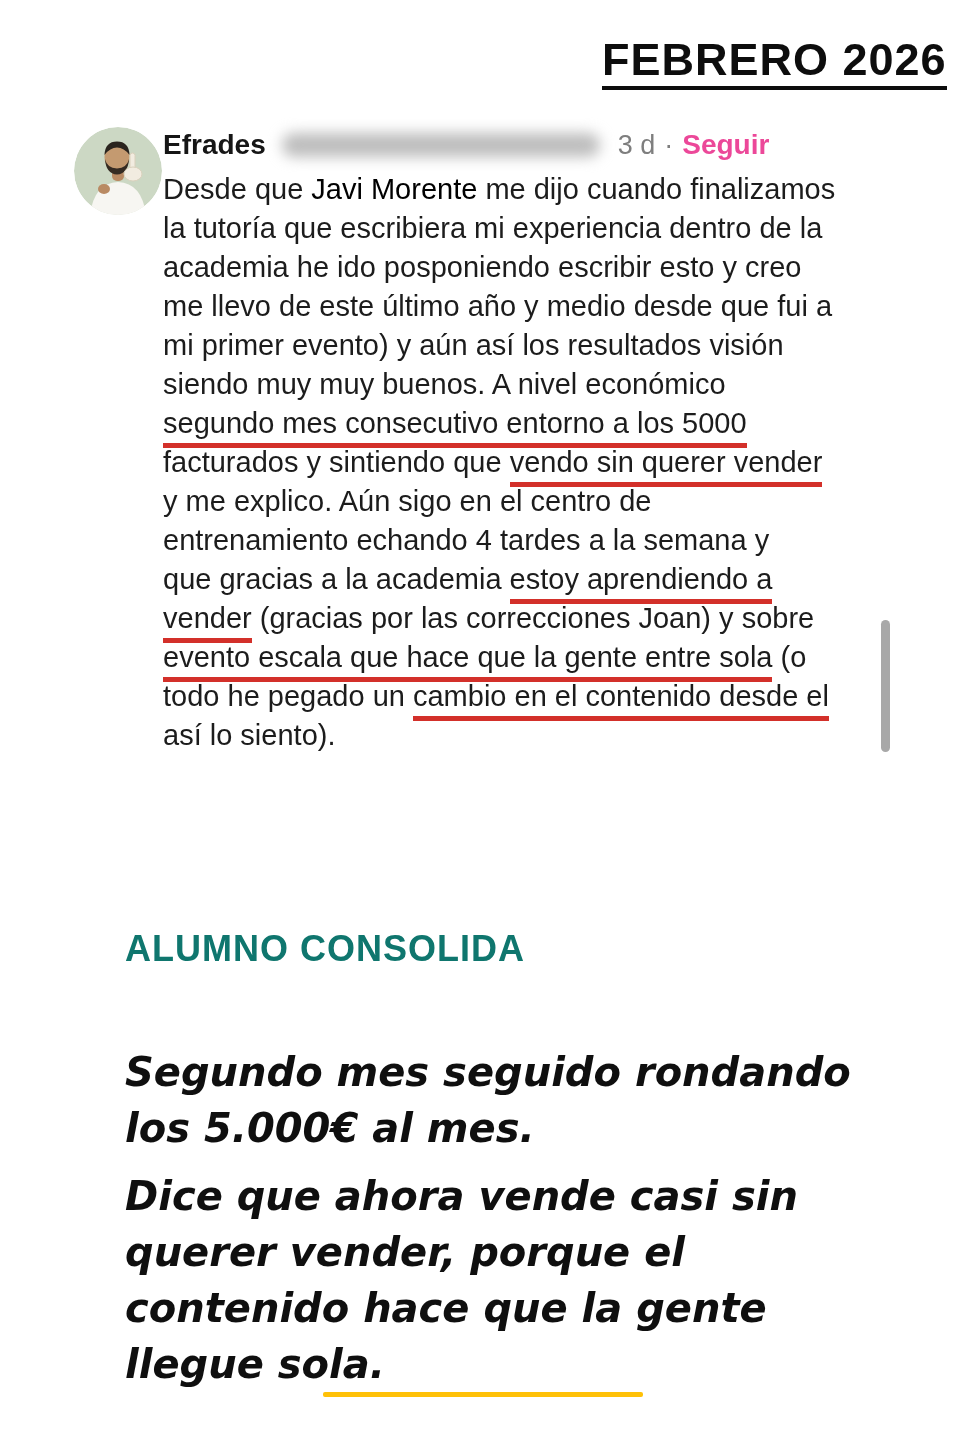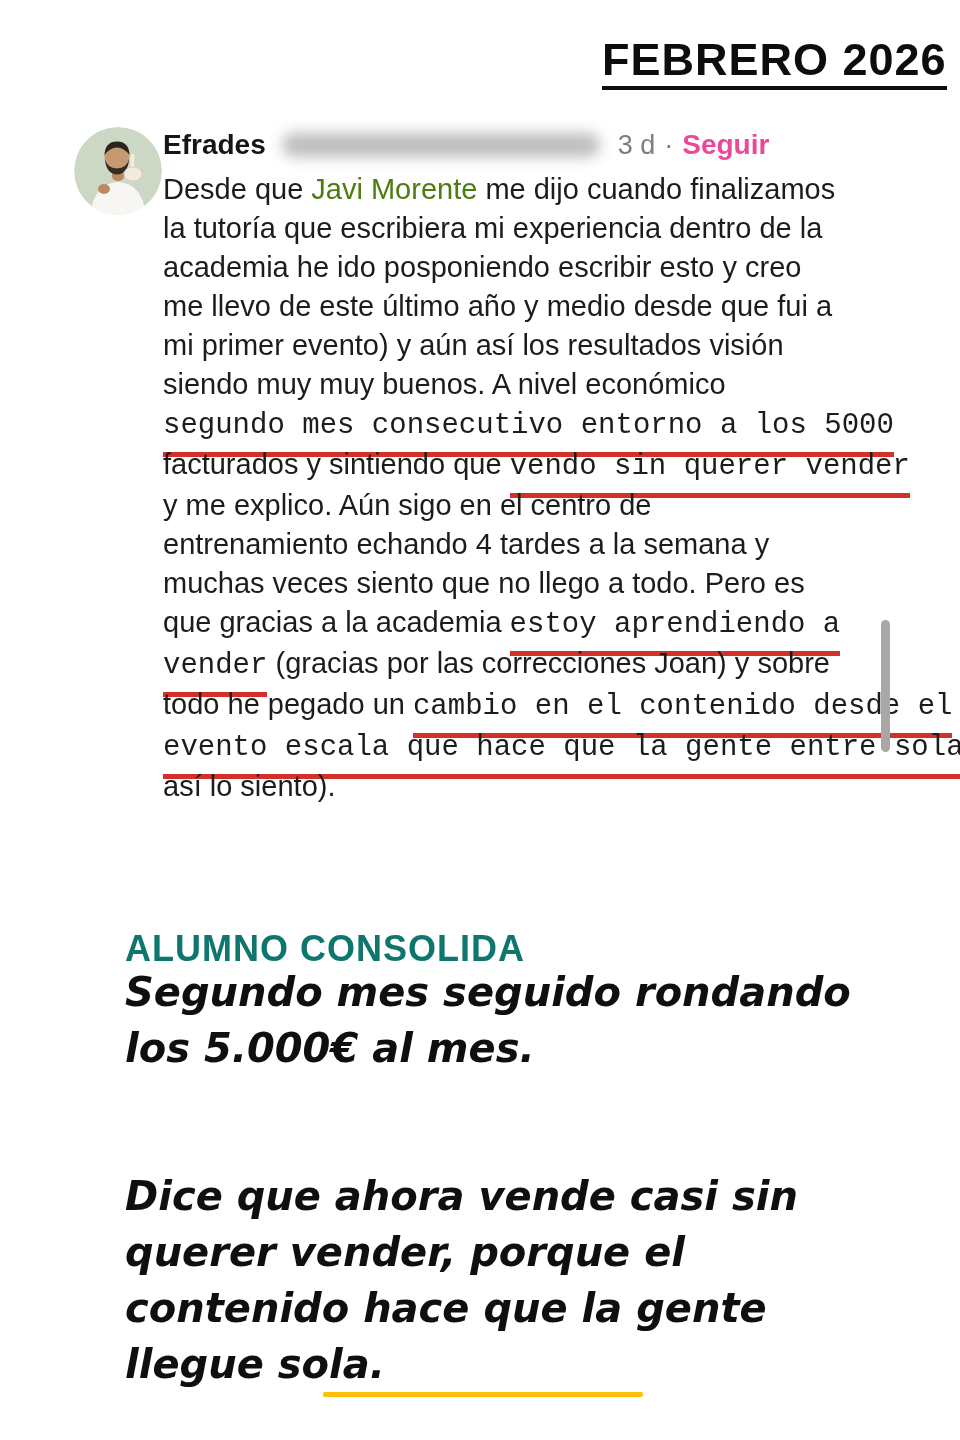--- a/index.html
+++ b/index.html
@@ -39,43 +39,43 @@
   .post-meta{font-size:27px;color:#7e7e7e;margin-left:18px;}
   .meta-dot{font-size:27px;color:#7e7e7e;margin:0 9px;}
   .follow-btn{font-size:28px;font-weight:700;color:#ec4899;}
   
   .post-body{
     position:absolute;left:163px;top:170px;
     font-size:29px;line-height:39px;color:#1c1c1c;
   }
   .post-line{white-space:nowrap;}
   .seg-n{}
-  .seg-b{color:#4d7c0f;}
-  .seg-r{border-bottom:5px solid #d3302a;padding-bottom:10px;font-family:Liberation Mono, monospace;}
+  .seg-b{color:#000000;}
+  .seg-r{border-bottom:5px solid #d3302a;padding-bottom:4px;}
   
   .scroll-thumb{
     position:absolute;left:881px;top:620px;
     width:9px;height:132px;border-radius:5px;
     background:#a8a8a8;
   }
   
   .tag-heading{
     position:absolute;left:125px;top:928px;
     font-size:36px;font-weight:800;letter-spacing:1px;
     color:#0f766e;white-space:nowrap;
   }
   
   .summary-p{
     position:absolute;left:125px;
     width:755px;
     font-family:"DejaVu Sans", sans-serif;
     font-size:40px;font-weight:bold;font-style:italic;
     line-height:56px;color:#0f0f0f;
   }
-  .summary-p1{top:964px;}
+  .summary-p1{top:1044px;}
   .summary-p2{top:1168px;width:710px;}
   
   .yellow-divider{
     position:absolute;left:323px;top:1392px;
     width:320px;height:5px;border-radius:2px;
     background:#ffc107;
   }
 </style>
 </head>
 <body>
@@ -112,25 +112,24 @@
       <div class="post-line"><span class="seg-n">Desde que </span><span class="seg-b">Javi Morente</span><span class="seg-n"> me dijo cuando finalizamos</span></div>
       <div class="post-line"><span class="seg-n">la tutoría que escribiera mi experiencia dentro de la</span></div>
       <div class="post-line"><span class="seg-n">academia he ido posponiendo escribir esto y creo</span></div>
       <div class="post-line"><span class="seg-n">me llevo de este último año y medio desde que fui a</span></div>
       <div class="post-line"><span class="seg-n">mi primer evento) y aún así los resultados visión</span></div>
       <div class="post-line"><span class="seg-n">siendo muy muy buenos. A nivel económico</span></div>
       <div class="post-line"><span class="seg-r">segundo mes consecutivo entorno a los 5000</span></div>
       <div class="post-line"><span class="seg-n">facturados y sintiendo que </span><span class="seg-r">vendo sin querer vender</span></div>
       <div class="post-line"><span class="seg-n">y me explico. Aún sigo en el centro de</span></div>
       <div class="post-line"><span class="seg-n">entrenamiento echando 4 tardes a la semana y</span></div>
-      <div class="post-line"><span class="seg-n">muchas veces siento que no llego a todo. Pero es</span></div>
       <div class="post-line"><span class="seg-n">que gracias a la academia </span><span class="seg-r">estoy aprendiendo a</span></div>
       <div class="post-line"><span class="seg-r">vender</span><span class="seg-n"> (gracias por las correcciones Joan) y sobre</span></div>
+      <div class="post-line"><span class="seg-r">evento escala que hace que la gente entre sola</span><span class="seg-n"> (o</span></div>
       <div class="post-line"><span class="seg-n">todo he pegado un </span><span class="seg-r">cambio en el contenido desde el</span></div>
-      <div class="post-line"><span class="seg-r">evento escala que hace que la gente entre sola</span><span class="seg-n"> (o</span></div>
       <div class="post-line"><span class="seg-n">así lo siento).</span></div>
     </div>
 
   <div class="scroll-thumb"></div>
 
   <div class="tag-heading">ALUMNO CONSOLIDA</div>
 
   <div class="summary-p summary-p1">Segundo mes seguido rondando los 5.000€ al mes.</div>
 
   <div class="summary-p summary-p2">Dice que ahora vende casi sin querer vender, porque el contenido hace que la gente llegue sola.</div>

